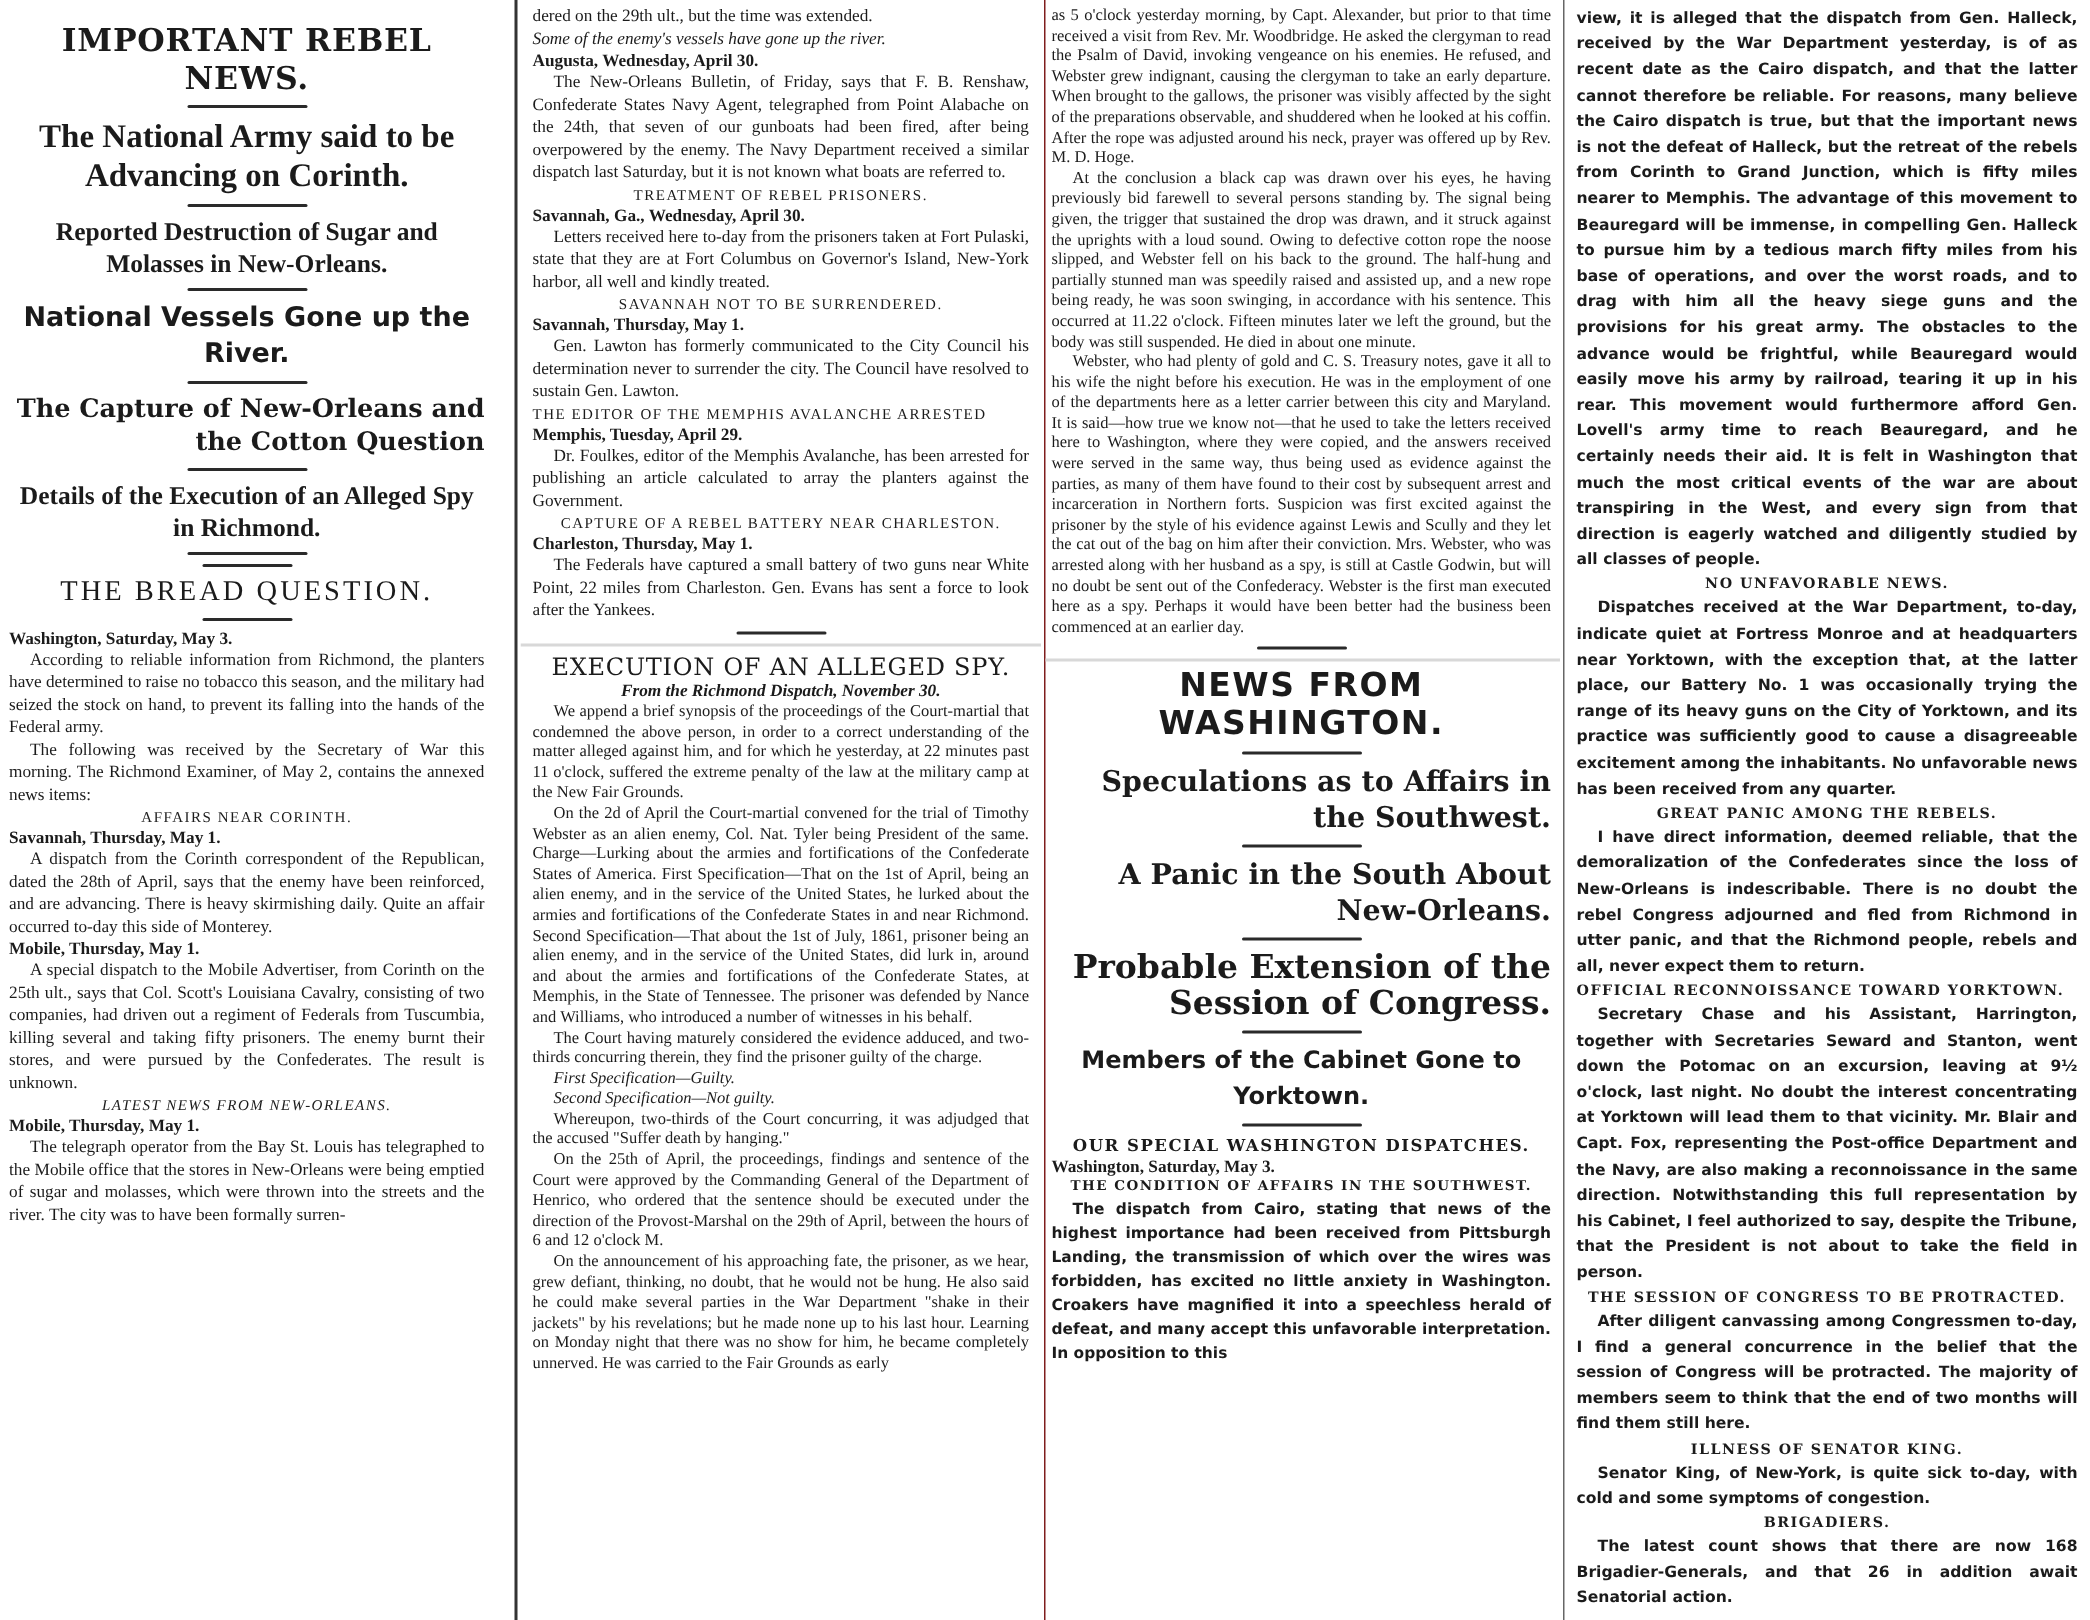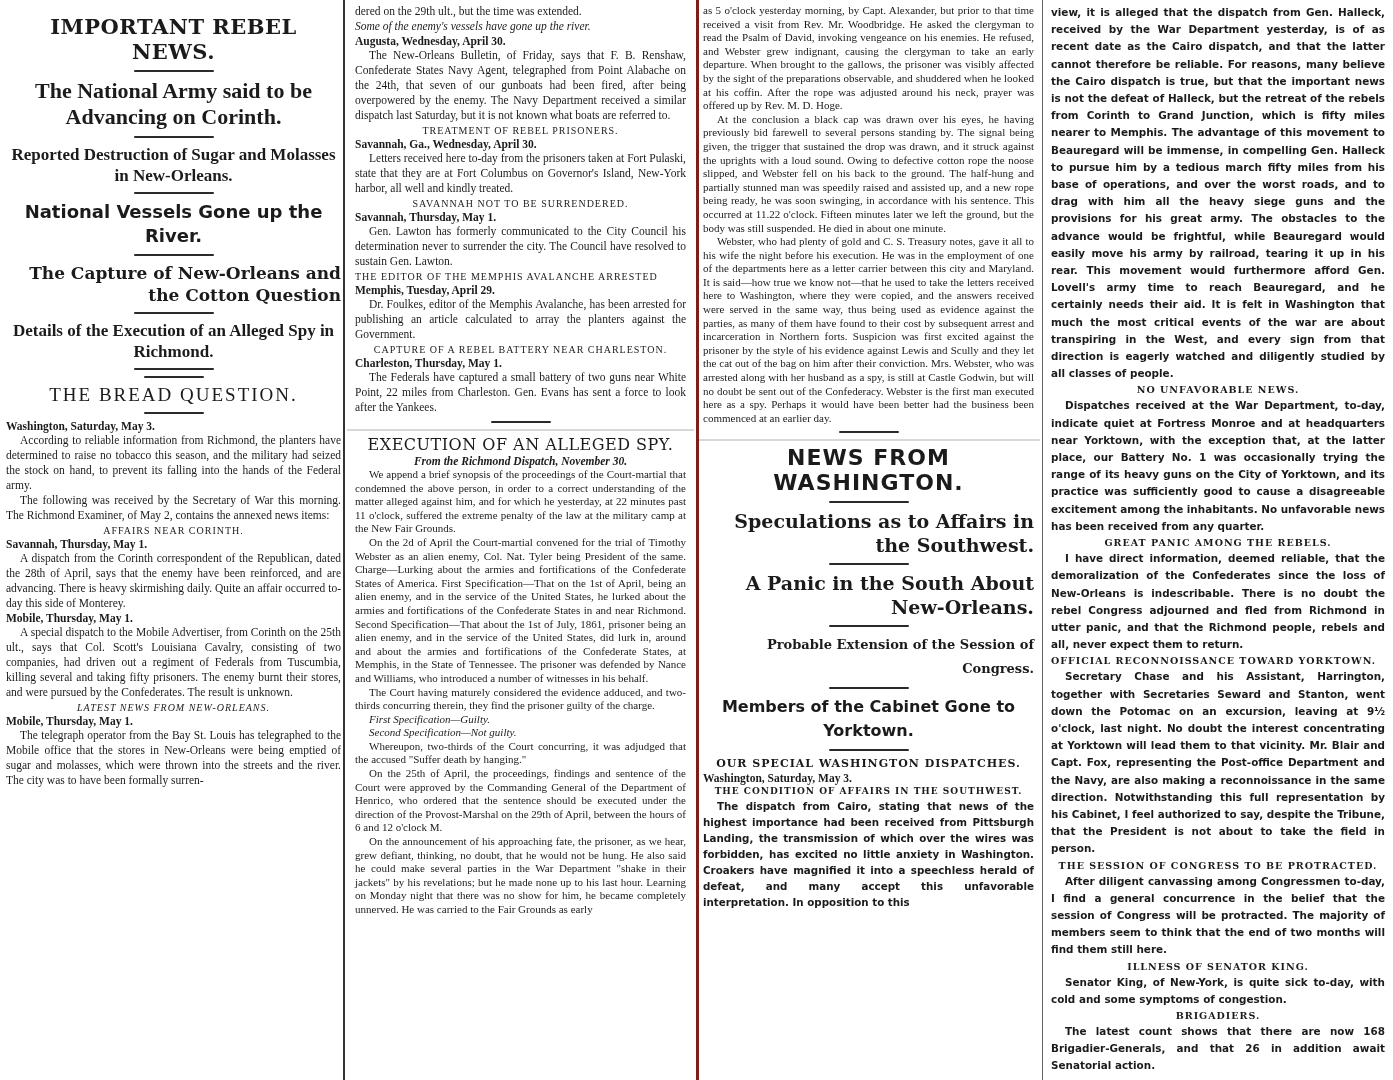--- a/index.html
+++ b/index.html
@@ -1,21 +1,21 @@
 <!DOCTYPE html>
 <html><head>
 <meta charset="utf-8">
 <style>
   html, body { margin:0; padding:0; background:#ffffff; }
   body { width:1393px; height:1080px; overflow:hidden; position:relative;
          font-family:"DejaVu Serif", "Liberation Serif", serif; color:#1b1b1b; }
   .col { position:absolute; top:0; height:1080px; box-sizing:border-box; overflow:hidden; }
-  #c1 { left:0; width:345px; padding:6px 2px 0 6px; border-right:2px solid #333; }
+  #c1 { left:0; width:345px; padding:6px 20px 0 6px; border-right:2px solid #333; }
   #c2 { left:347px; width:347px; padding:4px 8px 12px 8px; }
-  #c3 { left:696px; width:344px; padding:4px 6px 0 4px; border-left:3px solid #7f1d1d; }
+  #c3 { left:696px; width:344px; padding:4px 6px 0 4px; border-left:1px solid #7f1d1d; }
   #c4 { left:1042px; width:351px; padding:4px 8px 17px 8px; border-left:1px solid #666; }
   .clip-break { border-top:2px solid #d8d8d8; margin:6px -8px 4px -8px; }
   .rule { width:80px; height:2px; background:#2a2a2a; margin:6px auto; border-radius:1px; }
   .rule.short { width:60px; }
   .hd-caps { font-family:"DejaVu Serif", serif; font-weight:bold; text-align:center; letter-spacing:0.5px; }
   .hd1 { font-size:21px; margin:8px 0 2px 0; }
   .hd2 { font-family:"Liberation Serif", serif; font-weight:bold; font-size:22px; line-height:26px; text-align:center; }
   .hd3 { font-family:"DejaVu Sans", sans-serif; font-weight:bold; font-size:18px; line-height:24px; text-align:center; }
   .hd3b { font-family:"DejaVu Serif", serif; font-weight:bold; font-size:17px; line-height:22px; text-align:right; }
   .hd4 { font-family:"Liberation Serif", serif; font-size:17px; line-height:21px; text-align:center; font-weight:bold; }
@@ -98,21 +98,21 @@
   <p class="p-tight">At the conclusion a black cap was drawn over his eyes, he having previously bid farewell to several persons standing by. The signal being given, the trigger that sustained the drop was drawn, and it struck against the uprights with a loud sound. Owing to defective cotton rope the noose slipped, and Webster fell on his back to the ground. The half-hung and partially stunned man was speedily raised and assisted up, and a new rope being ready, he was soon swinging, in accordance with his sentence. This occurred at 11.22 o'clock. Fifteen minutes later we left the ground, but the body was still suspended. He died in about one minute.</p>
   <p class="p-tight">Webster, who had plenty of gold and C. S. Treasury notes, gave it all to his wife the night before his execution. He was in the employment of one of the departments here as a letter carrier between this city and Maryland. It is said—how true we know not—that he used to take the letters received here to Washington, where they were copied, and the answers received were served in the same way, thus being used as evidence against the parties, as many of them have found to their cost by subsequent arrest and incarceration in Northern forts. Suspicion was first excited against the prisoner by the style of his evidence against Lewis and Scully and they let the cat out of the bag on him after their conviction. Mrs. Webster, who was arrested along with her husband as a spy, is still at Castle Godwin, but will no doubt be sent out of the Confederacy. Webster is the first man executed here as a spy. Perhaps it would have been better had the business been commenced at an earlier day.</p>
   <div class="rule short"></div>
   <div class="clip-break"></div>
   <div class="big-head">NEWS FROM WASHINGTON.</div>
   <div class="rule"></div>
   <div class="hd3b" style="font-size:19px;line-height:24px;">Speculations as to Affairs in the Southwest.</div>
   <div class="rule"></div>
   <div class="hd3b" style="font-size:19px;line-height:24px;">A Panic in the South About New-Orleans.</div>
   <div class="rule"></div>
-  <div class="hd3b" style="font-size:13px;line-height:24px;">Probable Extension of the Session of Congress.</div>
+  <div class="hd3b" style="font-size:22px;line-height:24px;">Probable Extension of the Session of Congress.</div>
   <div class="rule"></div>
   <div class="hd3" style="font-size:16px;">Members of the Cabinet Gone to Yorktown.</div>
   <div class="rule"></div>
   <div class="c3-bold">
     <div class="sub" style="font-size:11px">OUR SPECIAL WASHINGTON DISPATCHES.</div>
     <div class="dateline">Washington, Saturday, May 3.</div>
     <div class="sub" style="font-size:9px">THE CONDITION OF AFFAIRS IN THE SOUTHWEST.</div>
     <p>The dispatch from Cairo, stating that news of the highest importance had been received from Pittsburgh Landing, the transmission of which over the wires was forbidden, has excited no little anxiety in Washington. Croakers have magnified it into a speechless herald of defeat, and many accept this unfavorable interpretation. In opposition to this</p>
   </div>
 </div>

